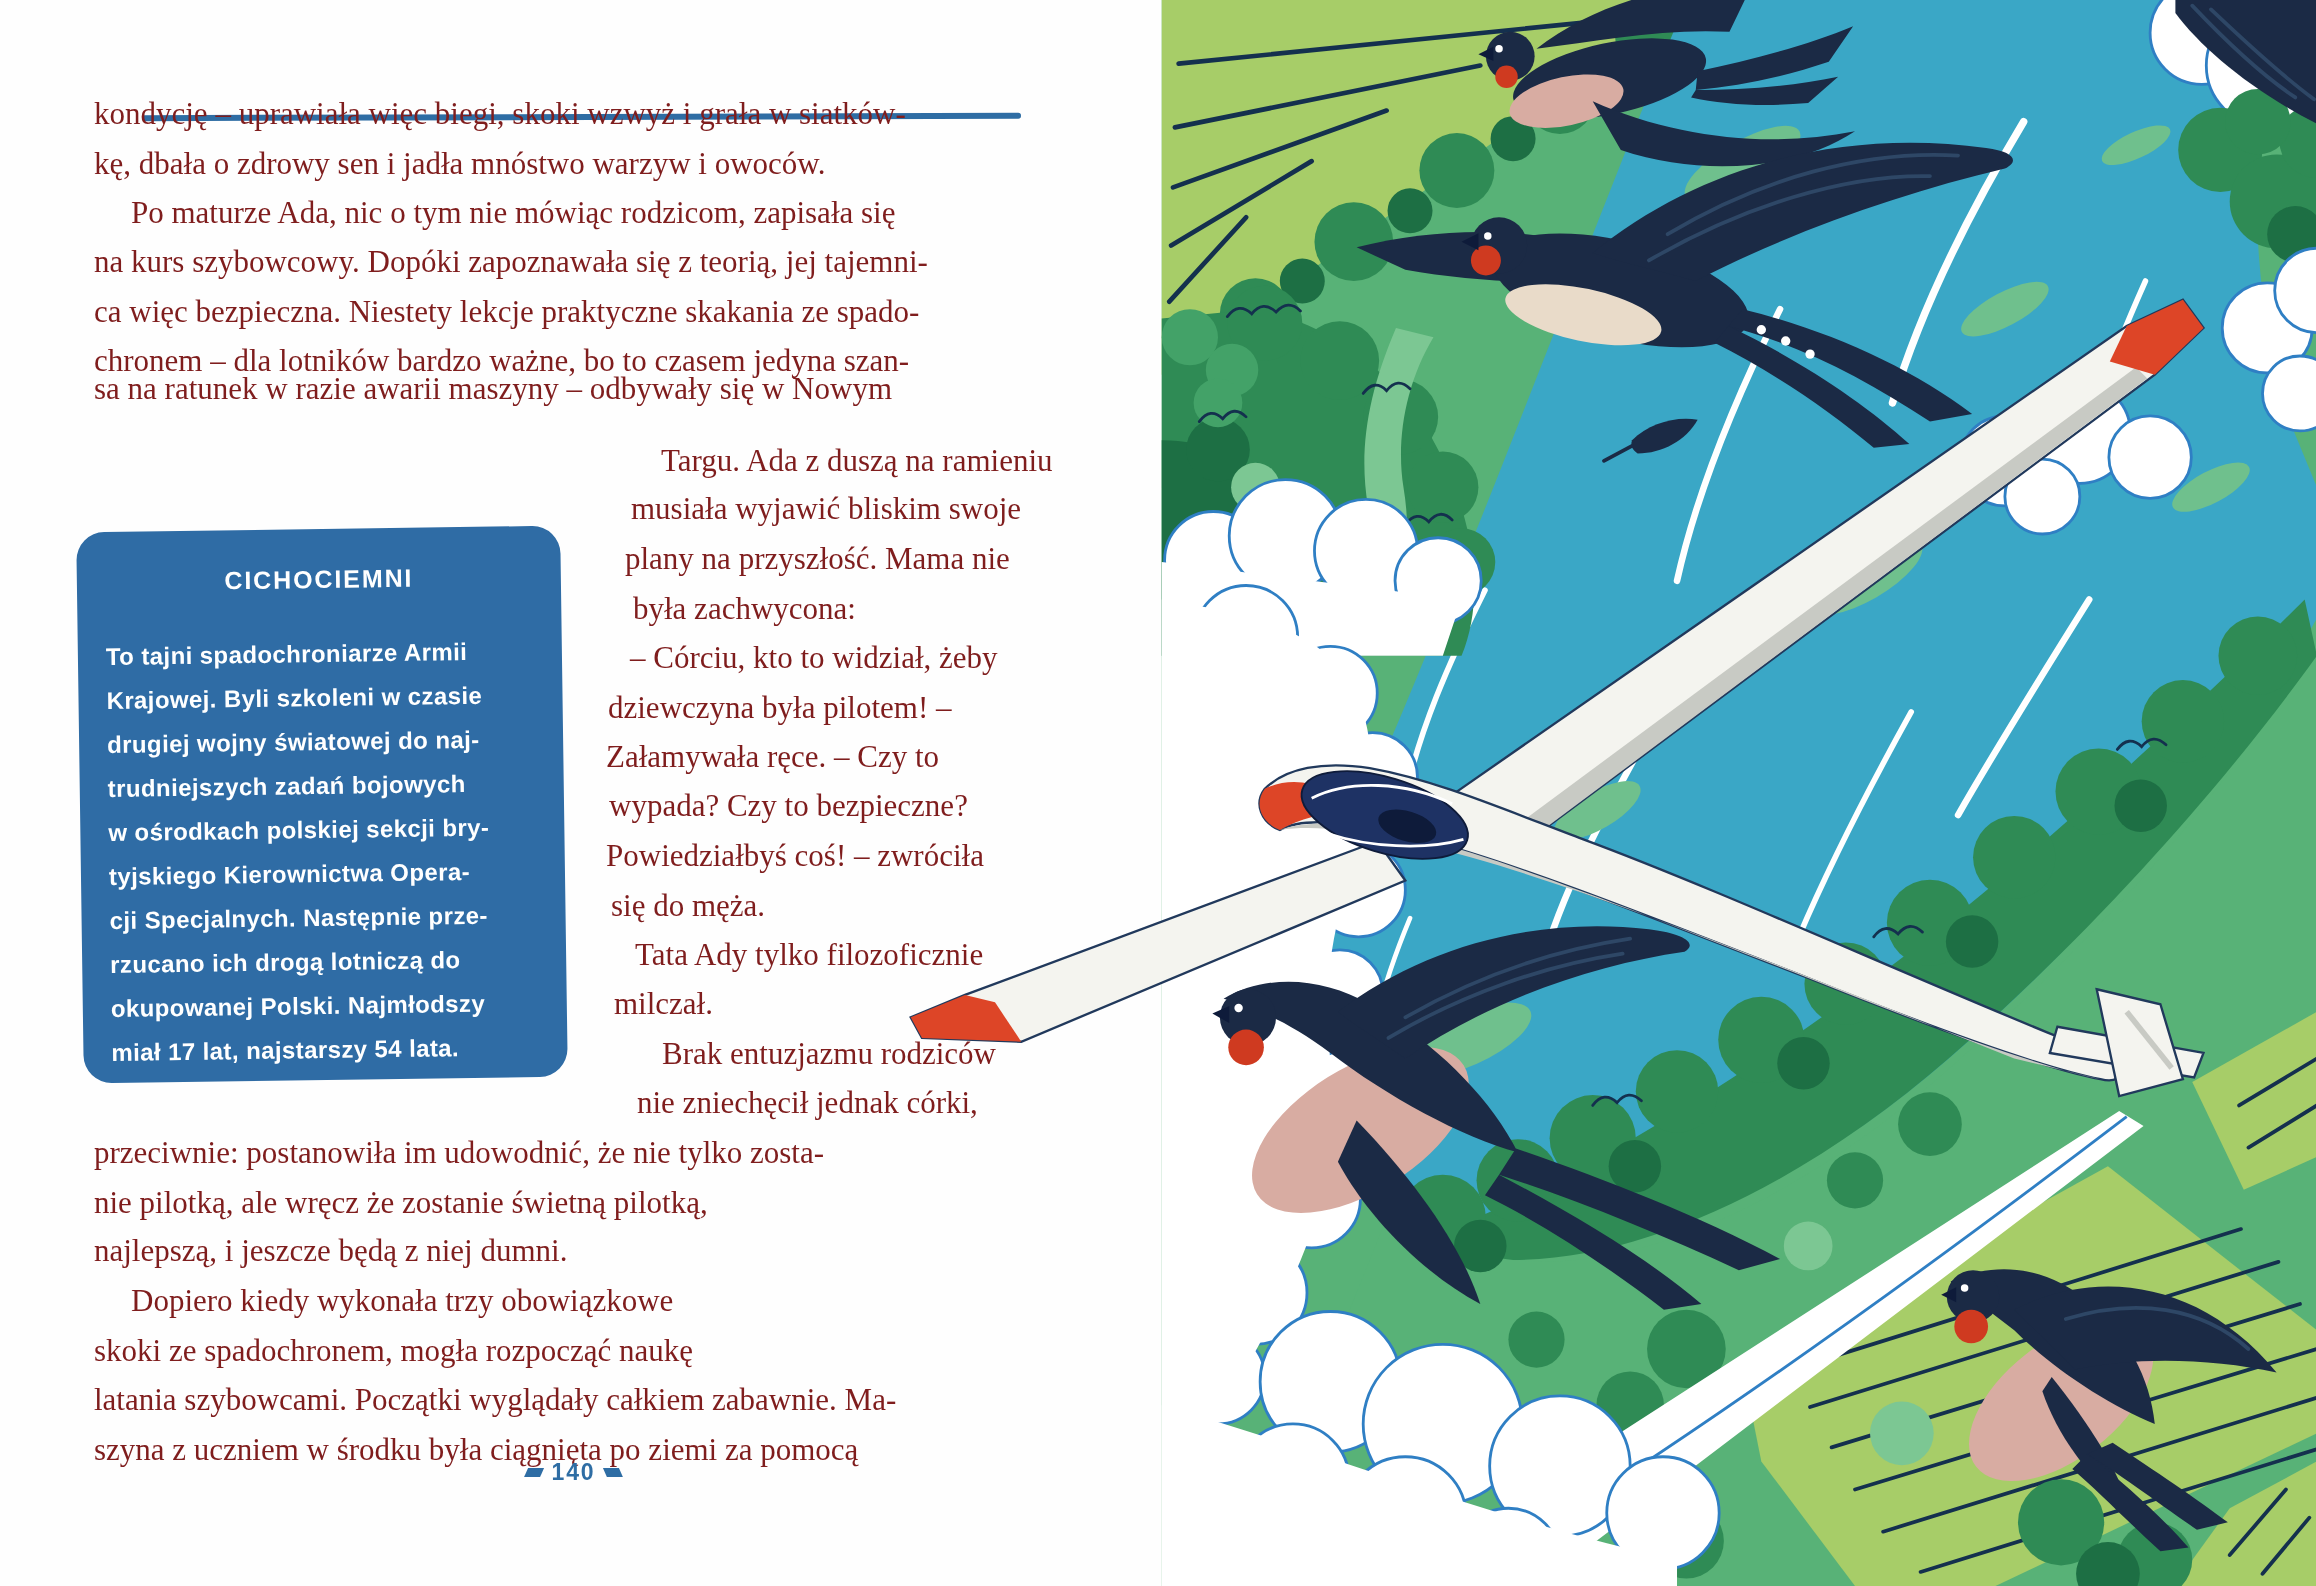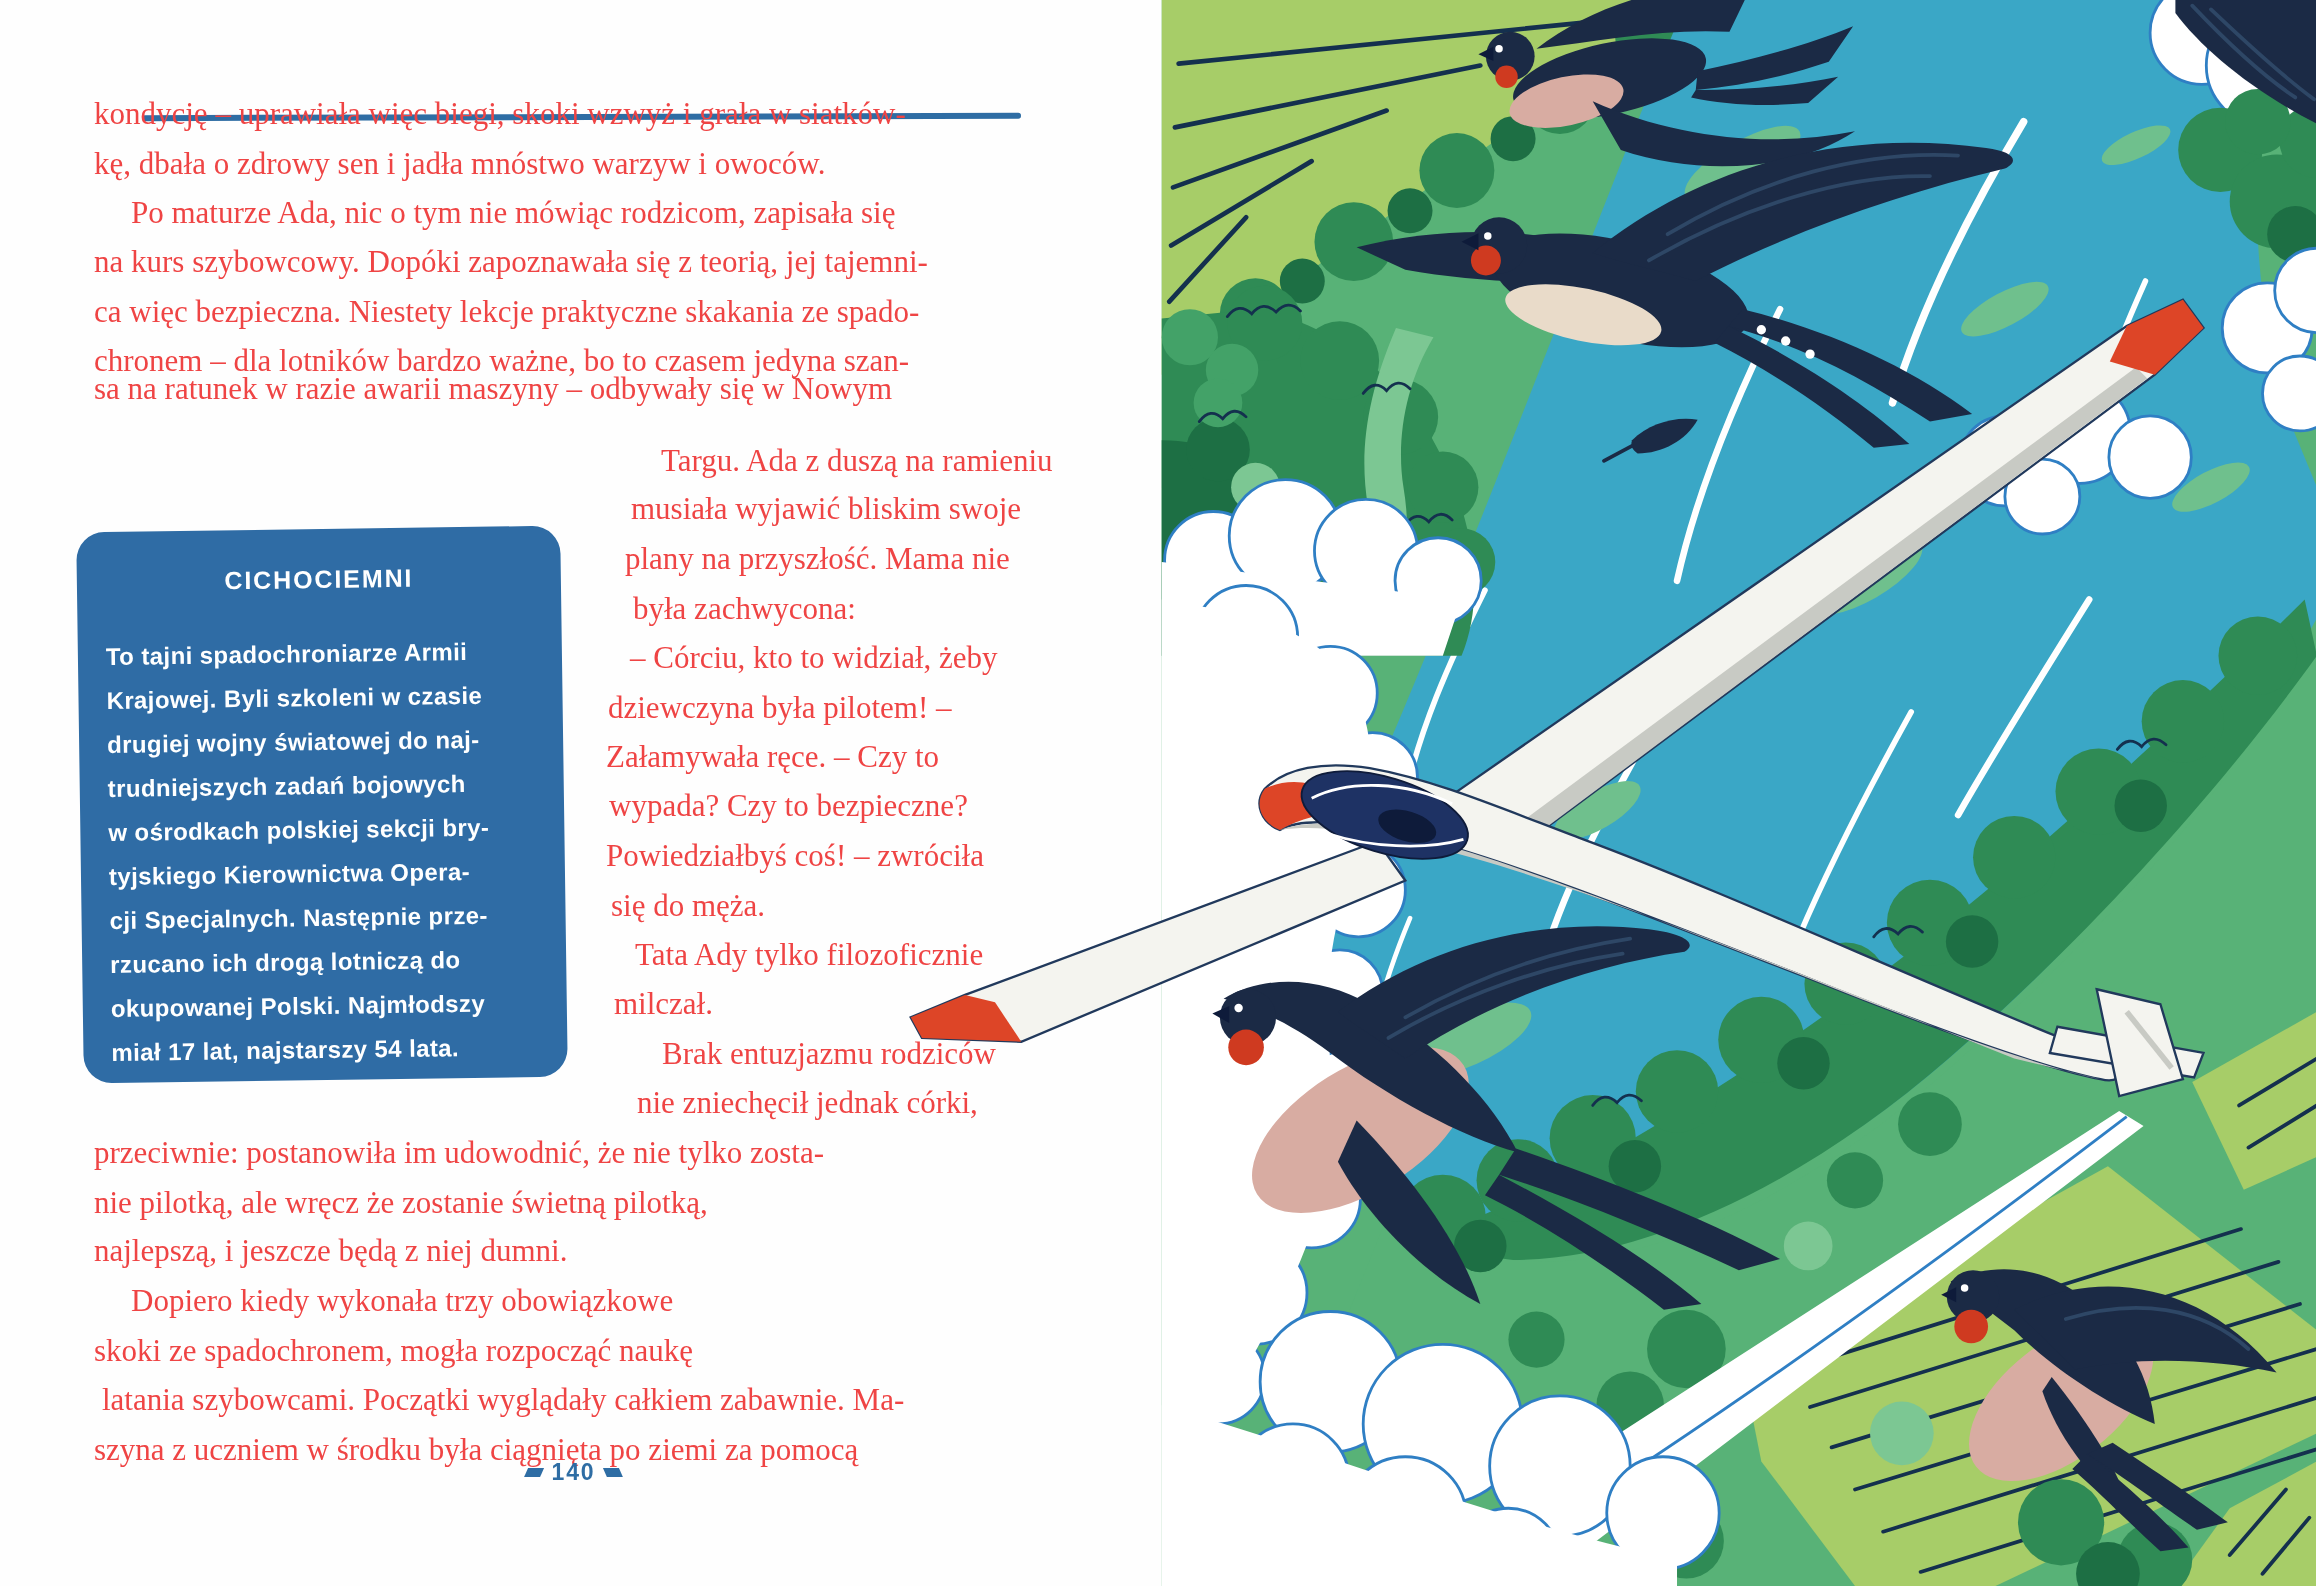--- a/index.html
+++ b/index.html
@@ -5,21 +5,21 @@
   html,body{margin:0;padding:0;background:#ffffff;}
   #spread{position:relative;width:2317px;height:1586px;background:#fefefe;overflow:hidden;
           font-family:"Liberation Serif", serif;}
   
   .chapter-head{position:absolute;left:94px;top:37px;width:928px;text-align:center;
     font-family:"Liberation Sans", sans-serif;font-weight:bold;font-size:29px;
     letter-spacing:0.9px;color:#2e6da4;}
   .head-rule{position:absolute;left:142px;top:114px;width:879px;height:5.6px;
     background:#2e6da4;border-radius:2.8px;transform:rotate(-0.15deg);}
   
-  .line{position:absolute;white-space:nowrap;font-size:31px;line-height:49px;color:#ef4444;}
+  .line{position:absolute;white-space:nowrap;font-size:31px;line-height:49px;color:#7f1d1d;}
   
   .infobox{position:absolute;left:80px;top:529px;width:484px;height:551px;
     background:#2f6ca5;border-radius:28px;transform:rotate(-0.8deg);}
   .infobox-title{position:absolute;left:0;top:36px;width:100%;text-align:center;
     font-family:"Liberation Sans", sans-serif;font-weight:bold;font-size:25px;
     letter-spacing:1.9px;color:#ffffff;}
   .boxline{position:absolute;left:28px;white-space:nowrap;
     font-family:"Liberation Sans", sans-serif;font-weight:bold;font-size:24px;
     letter-spacing:0.4px;color:#ffffff;}
   
@@ -401,21 +401,21 @@
       <div class="line" style="left: 611px; top: 881px;">się do męża.</div>
       <div class="line" style="left: 635px; top: 930px;">Tata Ady tylko filozoficznie</div>
       <div class="line" style="left: 614px; top: 979px;">milczał.</div>
       <div class="line" style="left: 662px; top: 1029px;">Brak entuzjazmu rodziców</div>
       <div class="line" style="left: 637px; top: 1078px;">nie zniechęcił jednak córki,</div>
       <div class="line" style="left: 94px; top: 1128px;">przeciwnie: postanowiła im udowodnić, że nie tylko zosta-</div>
       <div class="line" style="left: 94px; top: 1178px;">nie pilotką, ale wręcz że zostanie świetną pilotką,</div>
       <div class="line" style="left: 94px; top: 1226px;">najlepszą, i jeszcze będą z niej dumni.</div>
       <div class="line" style="left: 131px; top: 1276px;">Dopiero kiedy wykonała trzy obowiązkowe</div>
       <div class="line" style="left: 94px; top: 1326px;">skoki ze spadochronem, mogła rozpocząć naukę</div>
-      <div class="line" style="left: 94px; top: 1375px; margin-left: 8px;">latania szybowcami. Początki wyglądały całkiem zabawnie. Ma-</div>
+      <div class="line" style="left: 94px; top: 1375px;">latania szybowcami. Początki wyglądały całkiem zabawnie. Ma-</div>
       <div class="line" style="left: 94px; top: 1425px;">szyna z uczniem w środku była ciągnięta po ziemi za pomocą</div>
     </div>
 
   <div class="infobox">
     <div class="infobox-title">CICHOCIEMNI</div>
     <div id="infobox-lines">
         <div class="boxline" style="top: 111px;">To tajni spadochroniarze Armii</div>
         <div class="boxline" style="top: 155px;">Krajowej. Byli szkoleni w czasie</div>
         <div class="boxline" style="top: 199px;">drugiej wojny światowej do naj-</div>
         <div class="boxline" style="top: 243px;">trudniejszych zadań bojowych</div>

